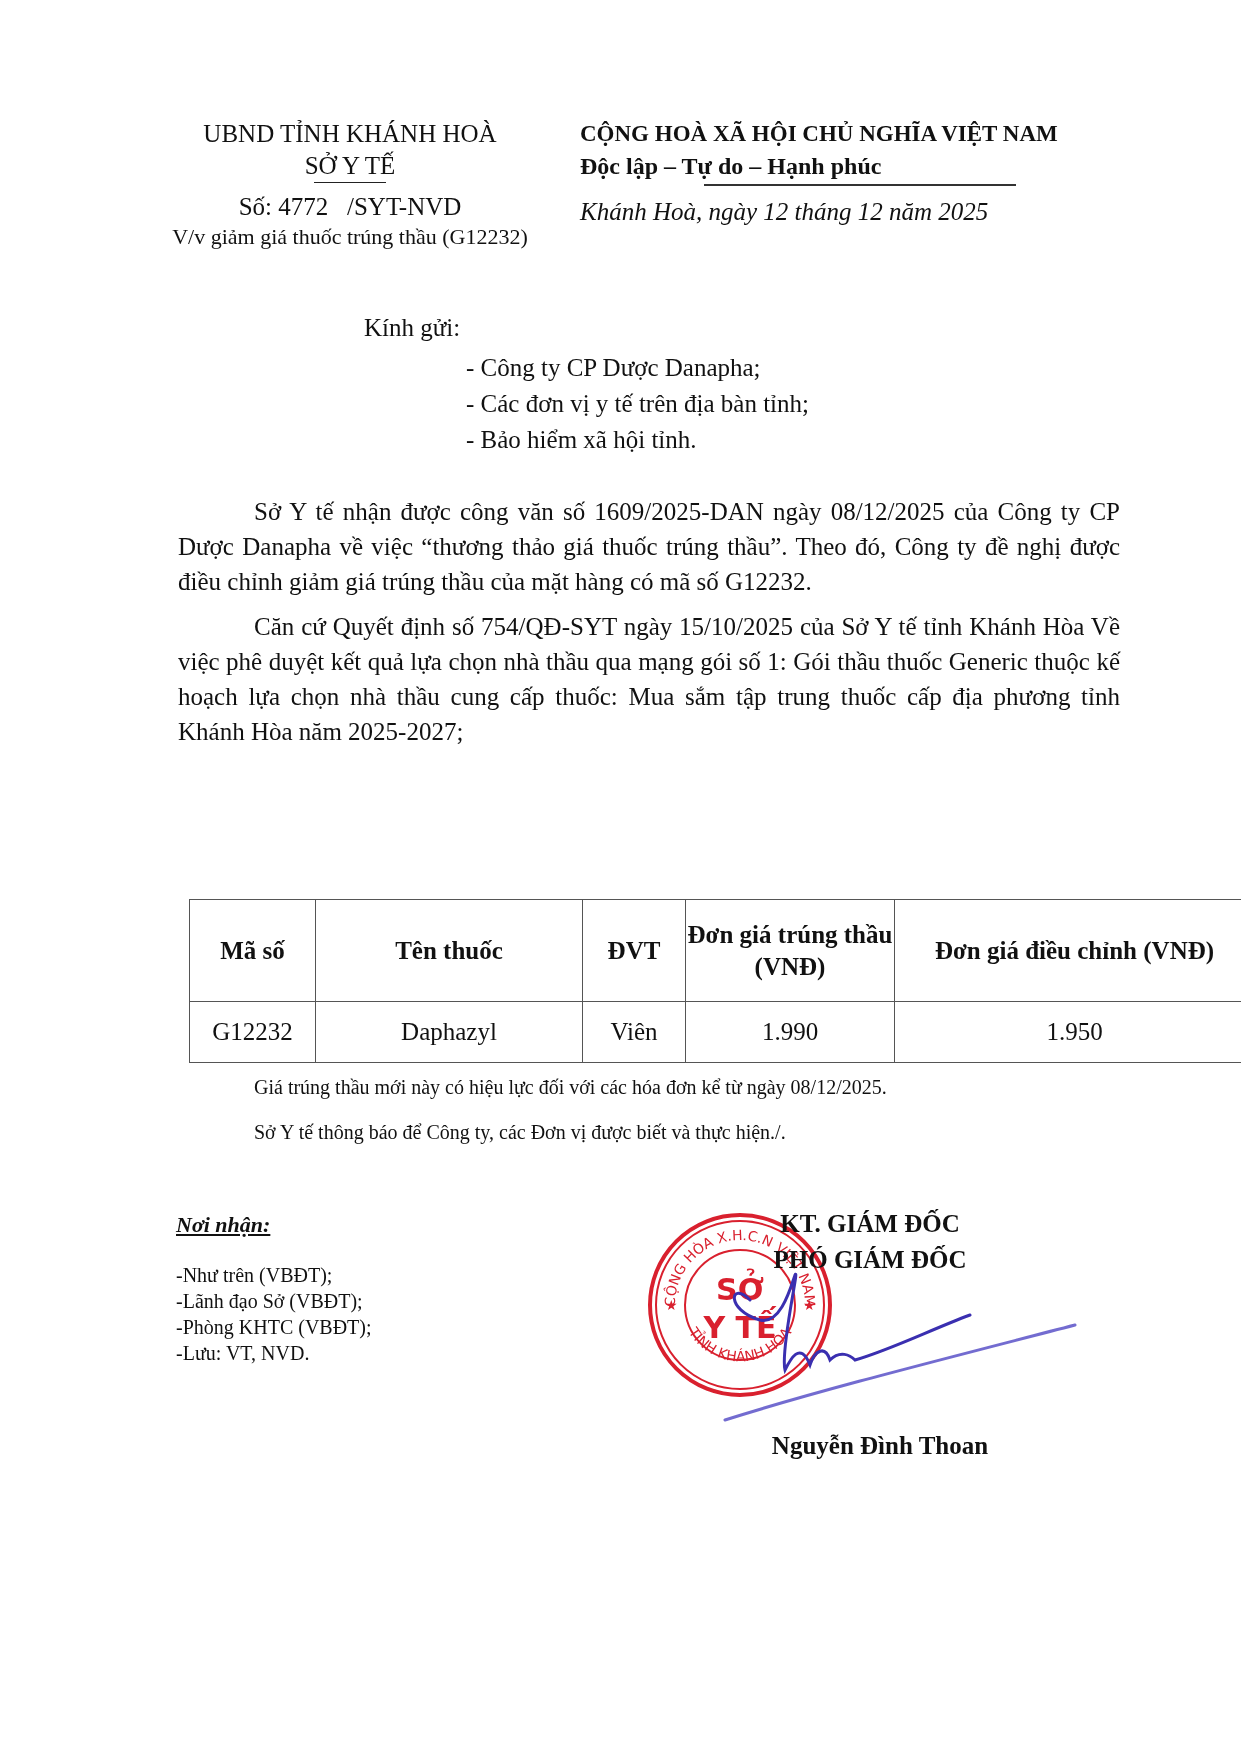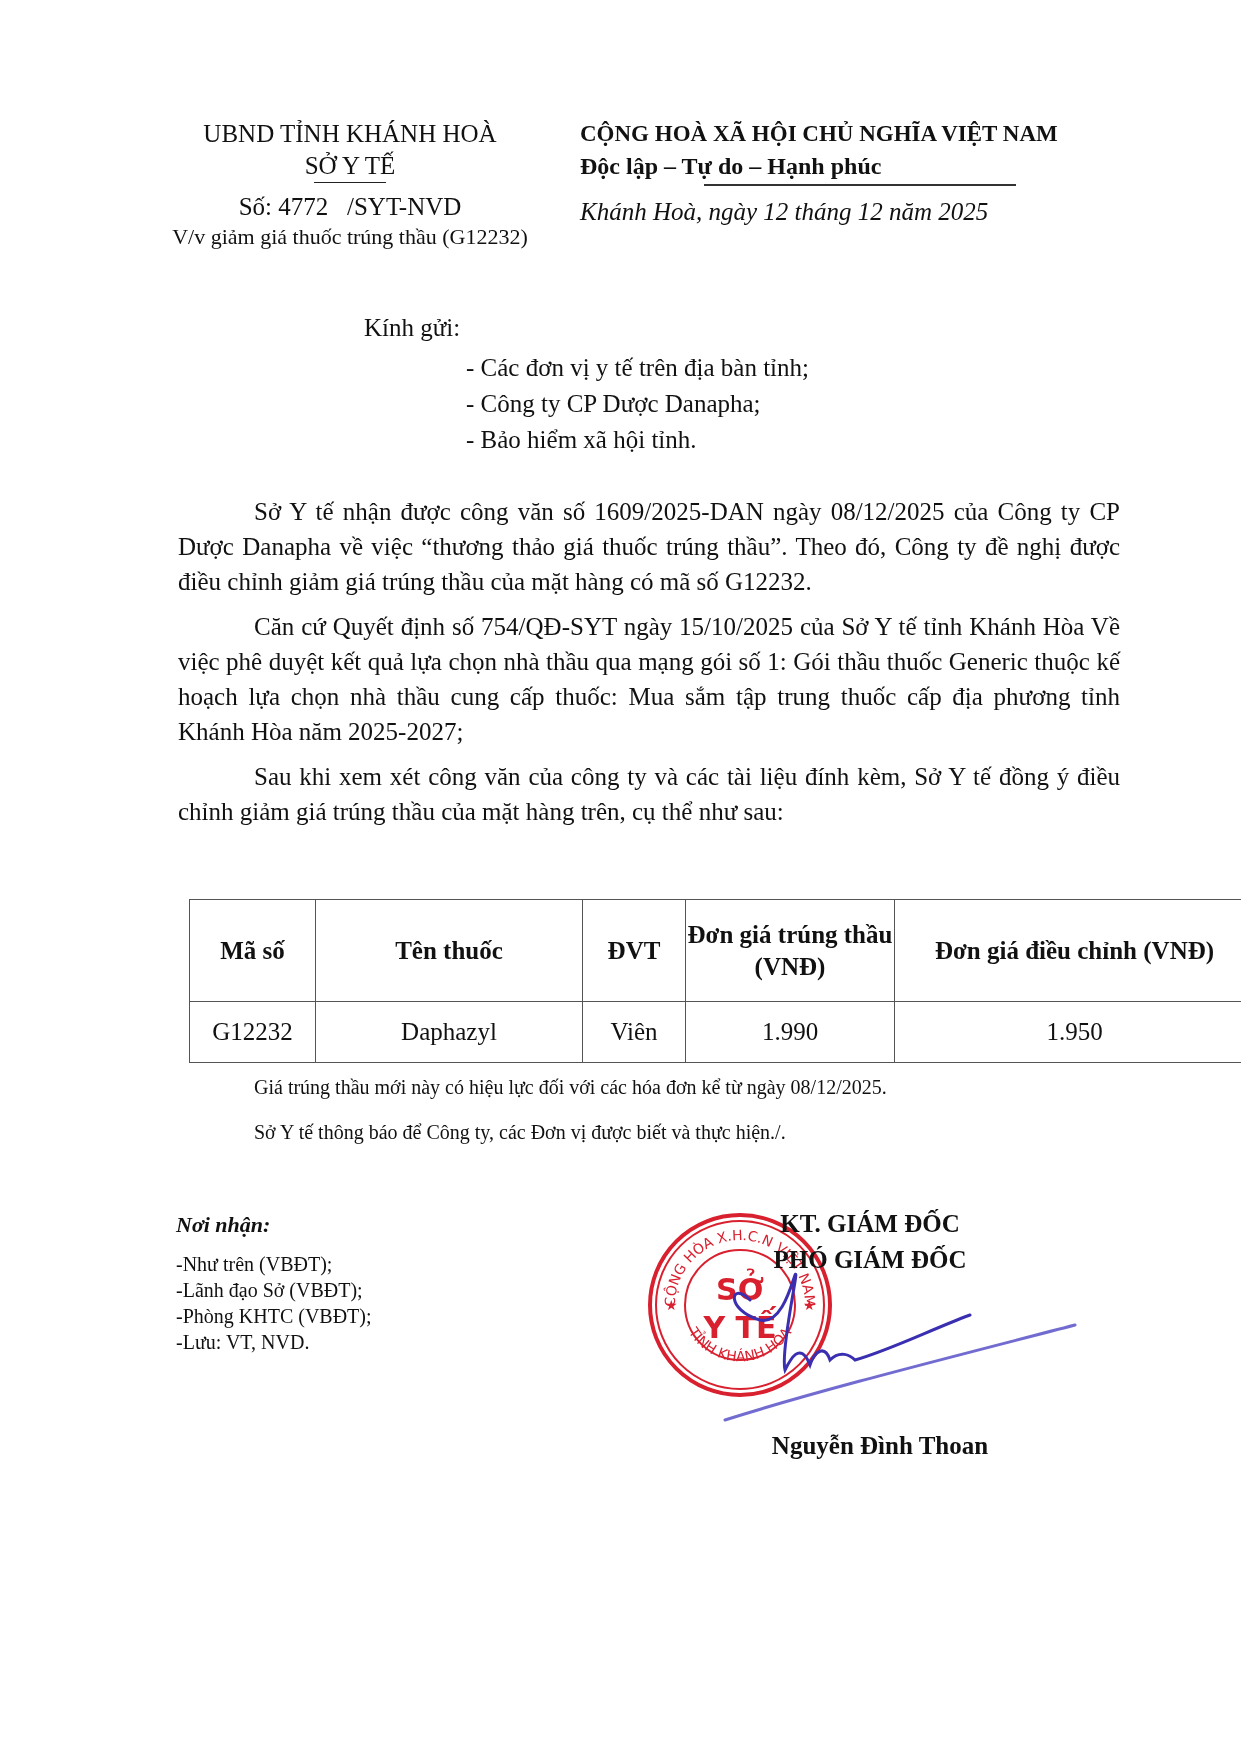--- a/index.html
+++ b/index.html
@@ -19,21 +19,21 @@
   .recipients { left: 466px; top: 350px; font-size: 25px; line-height: 36px; }
   .body-text { left: 178px; width: 942px; font-size: 25px; line-height: 35px; text-align: justify; }
   .body-text p { margin: 0 0 10px 0; text-indent: 76px; }
   table.price { position: absolute; left: 189px; top: 899px; width: 1066px; border-collapse: collapse; font-size: 25px; }
   table.price th, table.price td { border: 1.5px solid #555; text-align: center; }
   table.price th { font-weight: bold; height: 99px; line-height: 32px; }
   table.price td { height: 58px; }
   .after-text { left: 178px; top: 1070px; width: 942px; font-size: 20px; line-height: 35px; text-align: justify; }
   .after-text p { margin: 0 0 10px 0; text-indent: 76px; }
   .noi-nhan { left: 176px; top: 1212px; font-size: 20px; line-height: 26px; }
-  .noi-nhan .title { font-weight: bold; font-style: italic; font-size: 22px; margin-bottom: 13px; }
+  .noi-nhan .title { font-weight: bold; font-style: italic; font-size: 22px; margin-bottom: 24px; text-decoration: underline; }
   .sign-block { left: 720px; top: 1206px; width: 300px; text-align: center; font-weight: bold; font-size: 25px; line-height: 36px; z-index: 2; }
   .signer { left: 700px; top: 1432px; width: 360px; text-align: center; font-weight: bold; font-size: 25px; }
   .seal { left: 645px; top: 1210px; width: 190px; height: 190px; z-index: 1; }
   .signature { left: 720px; top: 1270px; width: 360px; height: 160px; z-index: 3; }
 </style>
 </head>
 <body>
 
 <div class="abs hdr-left">
   <div>UBND TỈNH KHÁNH HOÀ</div>
@@ -49,29 +49,28 @@
 
 <div class="abs hdr-right">
   <div>CỘNG HOÀ XÃ HỘI CHỦ NGHĨA VIỆT NAM</div>
   <div class="motto">Độc lập – Tự do – Hạnh phúc</div>
   <span class="motto-line"></span>
   <div class="date">Khánh Hoà, ngày 12 tháng  12  năm 2025</div>
 </div>
 
 <div class="abs kinh-gui">Kính gửi:</div>
 <div class="abs recipients">
+  <div>- Công ty CP Dược Danapha;</div>
   <div>- Các đơn vị y tế trên địa bàn tỉnh;</div>
-  <div>- Công ty CP Dược Danapha;</div>
   <div>- Bảo hiểm xã hội tỉnh.</div>
 </div>
 
 <div class="abs body-text" style="top:494px;">
   <p>Sở Y tế nhận được công văn số 1609/2025-DAN ngày 08/12/2025 của Công ty CP Dược Danapha về việc “thương thảo giá thuốc trúng thầu”. Theo đó, Công ty đề nghị được điều chỉnh giảm giá trúng thầu của mặt hàng có mã số G12232.</p>
   <p>Căn cứ Quyết định số 754/QĐ-SYT ngày 15/10/2025 của Sở Y tế tỉnh Khánh Hòa Về việc phê duyệt kết quả lựa chọn nhà thầu qua mạng gói số 1: Gói thầu thuốc Generic thuộc kế hoạch lựa chọn nhà thầu cung cấp thuốc: Mua sắm tập trung thuốc cấp địa phương tỉnh Khánh Hòa năm 2025-2027;</p>
-  <p>Sau khi xem xét công văn của công ty và các tài liệu đính kèm, Sở Y tế đồng ý điều chỉnh giảm giá trúng thầu của mặt hàng trên, cụ thể như sau:</p>
 </div>
 
 <table class="price">
   <thead>
     <tr>
       <th style="width:123px">Mã số</th>
       <th style="width:264px">Tên thuốc</th>
       <th style="width:100px">ĐVT</th>
       <th style="width:206px">Đơn giá trúng thầu (VNĐ)</th>
       <th>Đơn giá điều chỉnh (VNĐ)</th>

